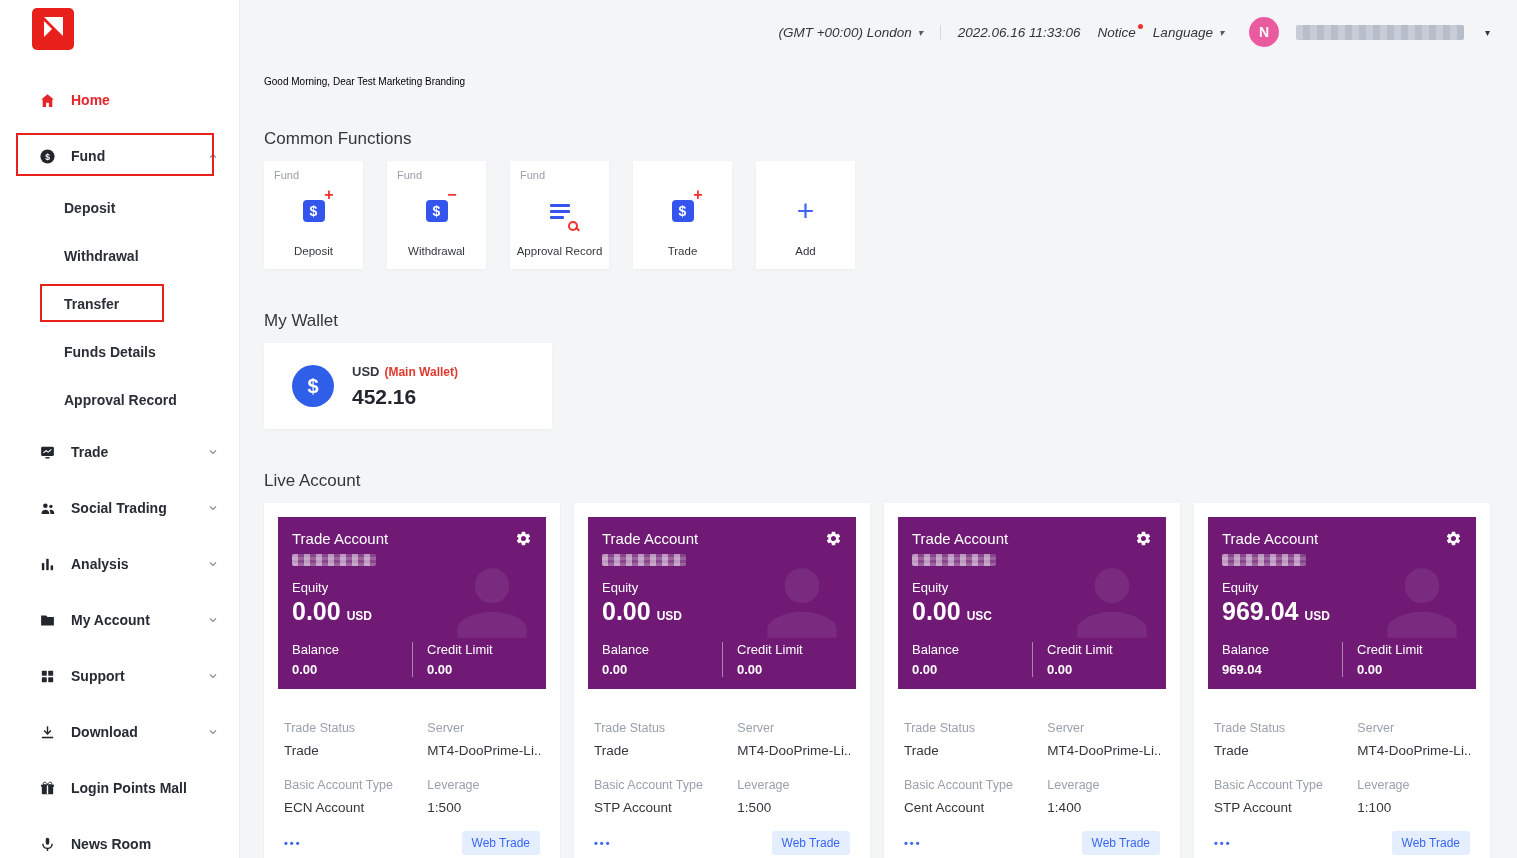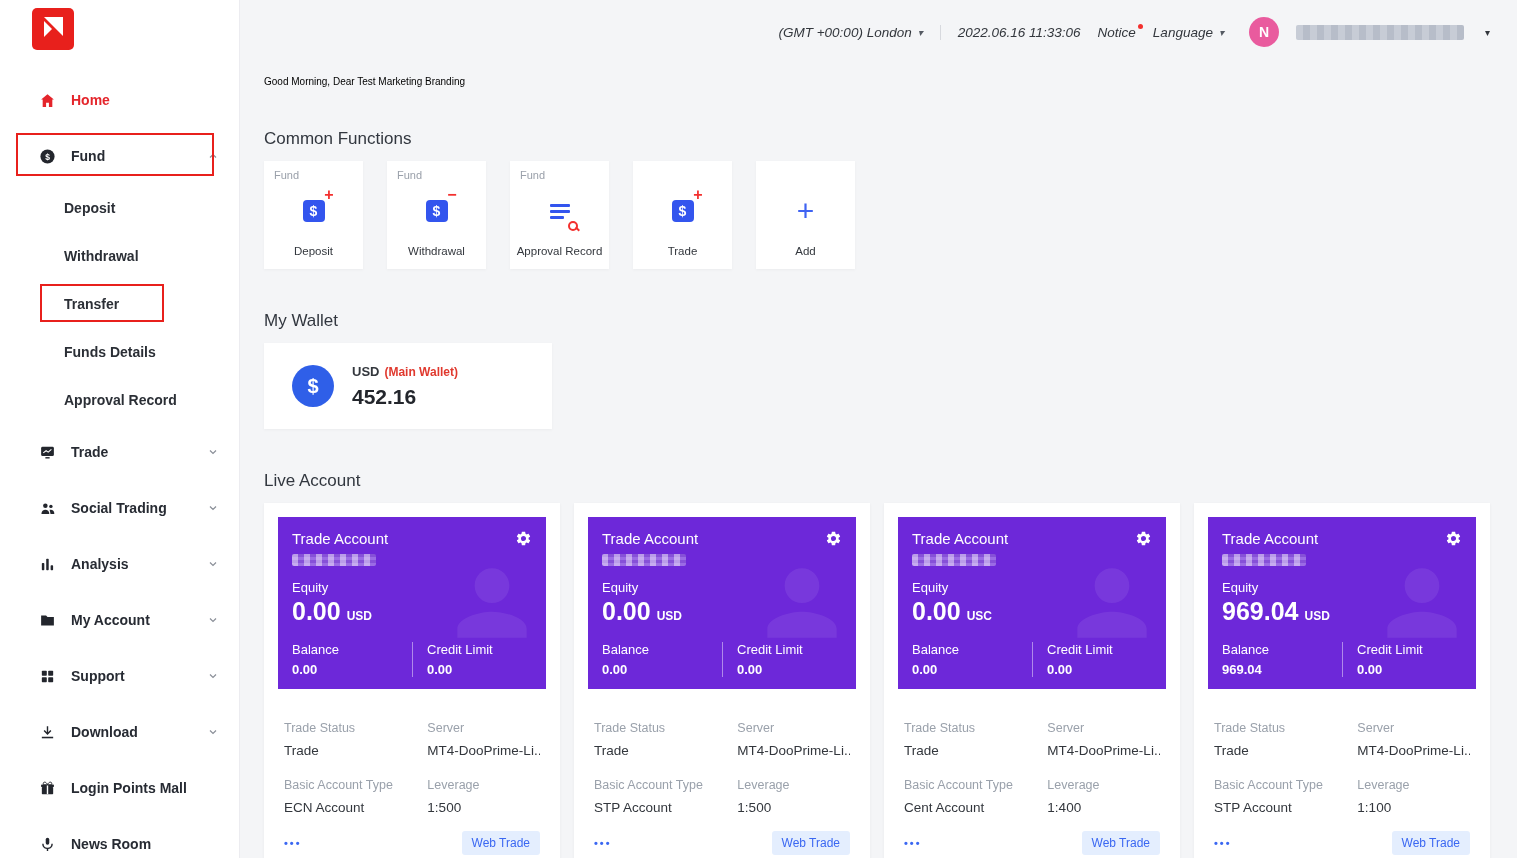--- a/index.html
+++ b/index.html
@@ -81,21 +81,21 @@
     display:flex; align-items:center; padding-left:28px; gap:18px;
   }
   .wicon { width:42px; height:42px; border-radius:50%; background:#2f5fe8; color:#fff;
            font-size:20px; font-weight:700; display:flex; align-items:center; justify-content:center; }
   .wrow { font-size:13px; font-weight:700; color:#33373d; }
   .wtag { font-size:12px; font-weight:700; color:#e0392e; margin-left:5px; }
   .wamt { font-size:21px; font-weight:700; color:#23262c; margin-top:6px; }
   
   .acards { display:flex; gap:14px; }
   .acard { width:296px; background:#fff; box-shadow:0 1px 3px rgba(0,0,0,.05); padding:14px 14px 12px; }
-  .ahead { position:relative; background:#6d28d9; color:#fff; height:172px; padding:13px 14px 0; overflow:hidden; }
+  .ahead { position:relative; background:#701a75; color:#fff; height:172px; padding:13px 14px 0; overflow:hidden; }
   .ahead-top { display:flex; justify-content:space-between; align-items:center; }
   .atitle { font-size:15px; font-weight:500; }
   .gear { cursor:pointer; display:flex; }
   .acct-num { width:84px; height:12px; margin-top:7px;
     background:repeating-linear-gradient(90deg,rgba(255,255,255,.55) 0 6px,rgba(255,255,255,.2) 6px 12px),
                repeating-linear-gradient(0deg,rgba(255,255,255,.15) 0 3px,rgba(0,0,0,.05) 3px 6px); }
   .eq-label { margin-top:14px; font-size:13px; }
   .eq-value { margin-top:2px; font-size:25px; font-weight:700; }
   .eq-cur { font-size:12px; font-weight:700; margin-left:6px; }
   .bc-row { position:absolute; left:0; right:0; bottom:0; display:flex; padding-bottom:12px;align-items:flex-end; }

